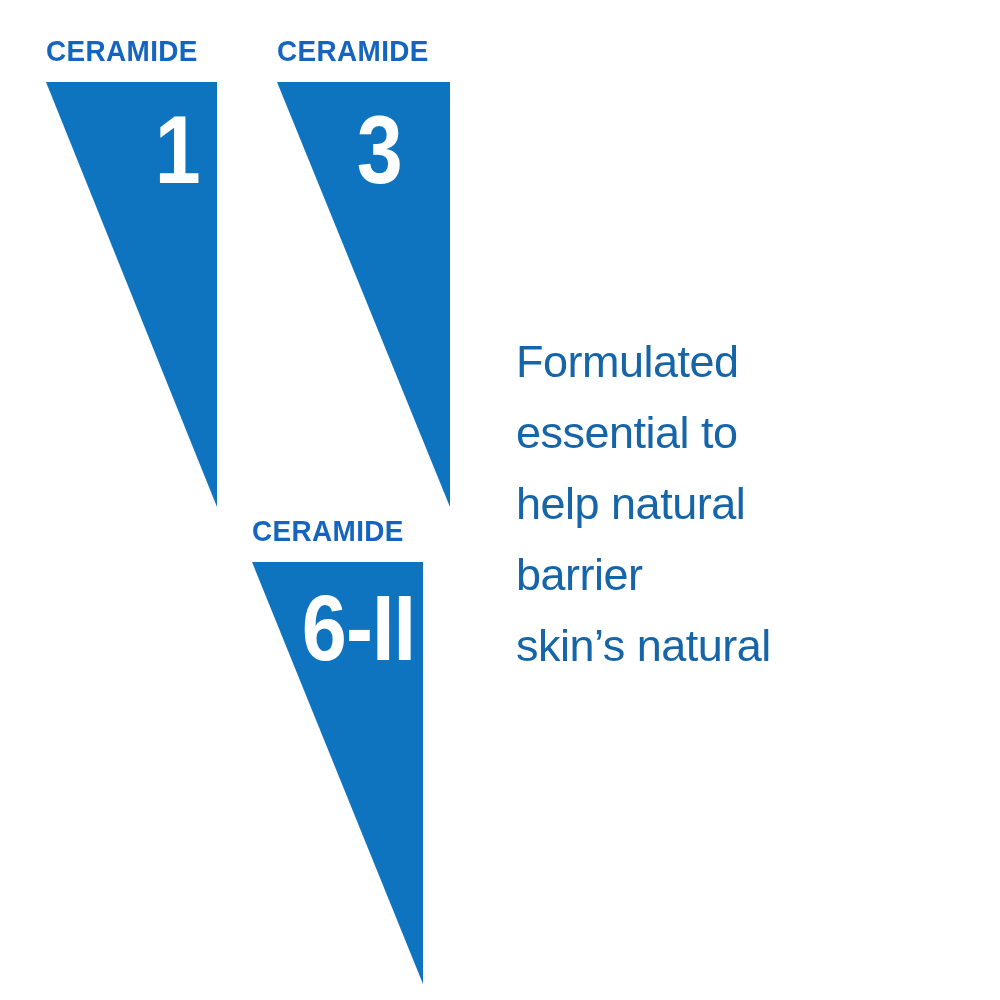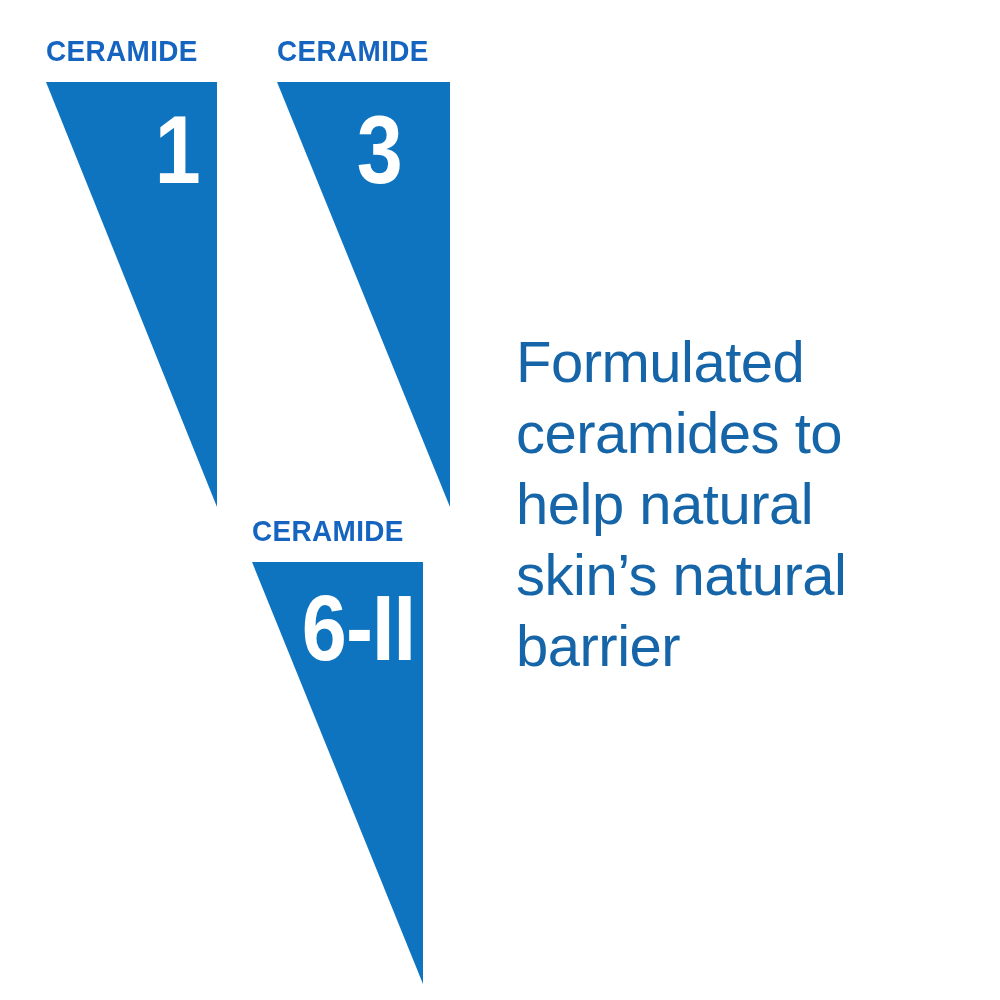--- a/index.html
+++ b/index.html
@@ -74,21 +74,21 @@
 
   
   #claim-copy {
     position: absolute;
     left: 516px;
     top: 326px;
     width: 440px;
     color: #1565A8;
     font-family: "Liberation Sans", sans-serif;
     font-weight: normal;
-    font-size: 58px;
+    font-size: 45px;
     line-height: 71px;
     letter-spacing: -0.5px;
   }
   #claim-copy .claim-line {
     display: block;
     white-space: nowrap;
   }
 </style>
 </head>
 <body>
@@ -120,19 +120,19 @@
 
     <svg class="wedge-shape" width="172" height="424" viewBox="0 0 172 424">
       <polygon points="0,0 171,0 171,422" fill="#0E74C0"></polygon>
     </svg>
 
     <div class="wedge-number">6-II</div>
   </div>
 
   <div id="claim-copy">
     <span class="claim-line">Formulated</span>
-    <span class="claim-line">ceramides to</span>
+    <span class="claim-line">essential to</span>
     <span class="claim-line">help natural</span>
+    <span class="claim-line">barrier</span>
     <span class="claim-line">skin’s natural</span>
-    <span class="claim-line">barrier</span>
   </div>
 
 </div>
 
 </body></html>

